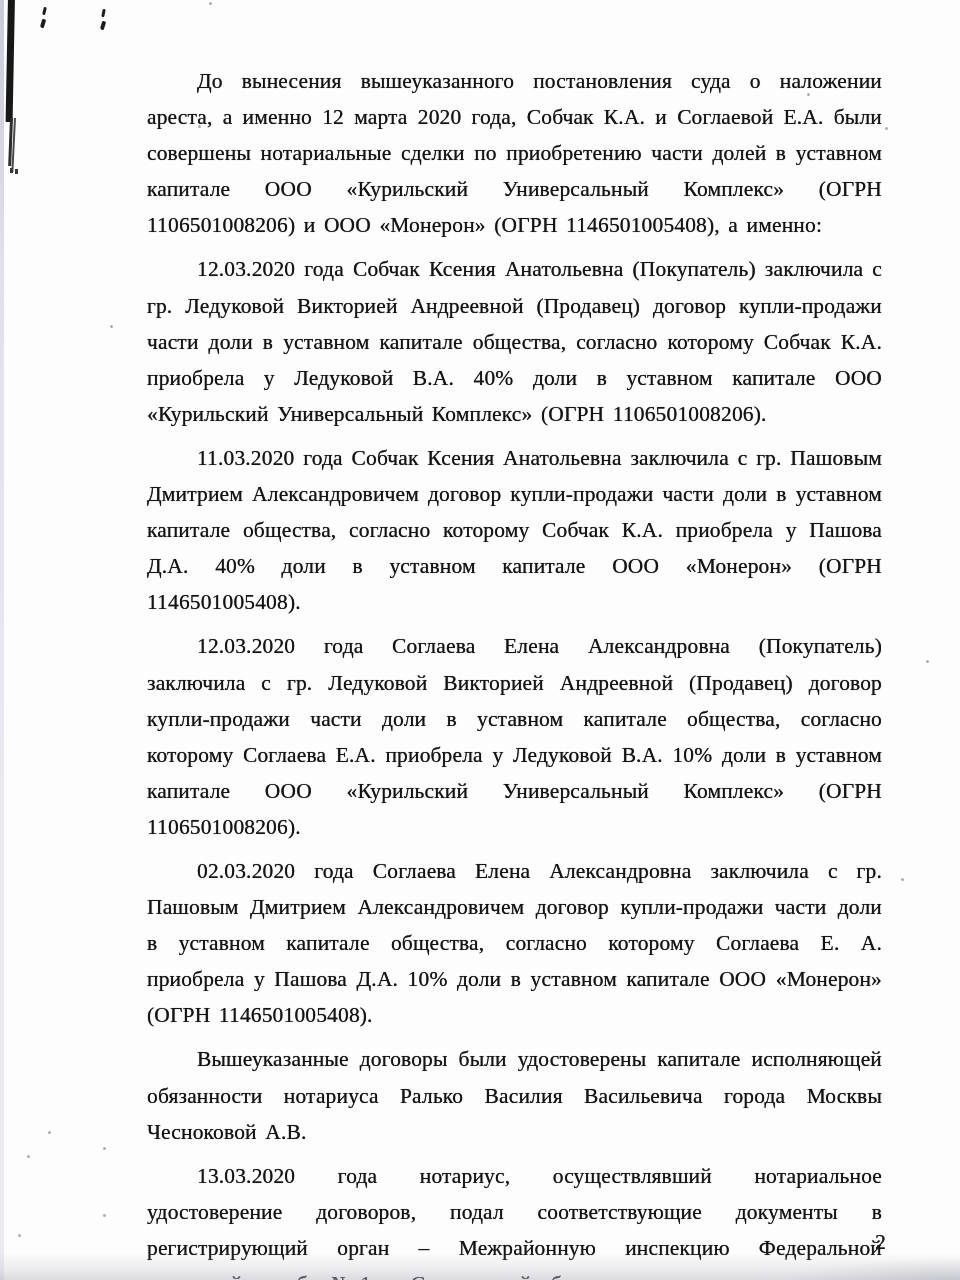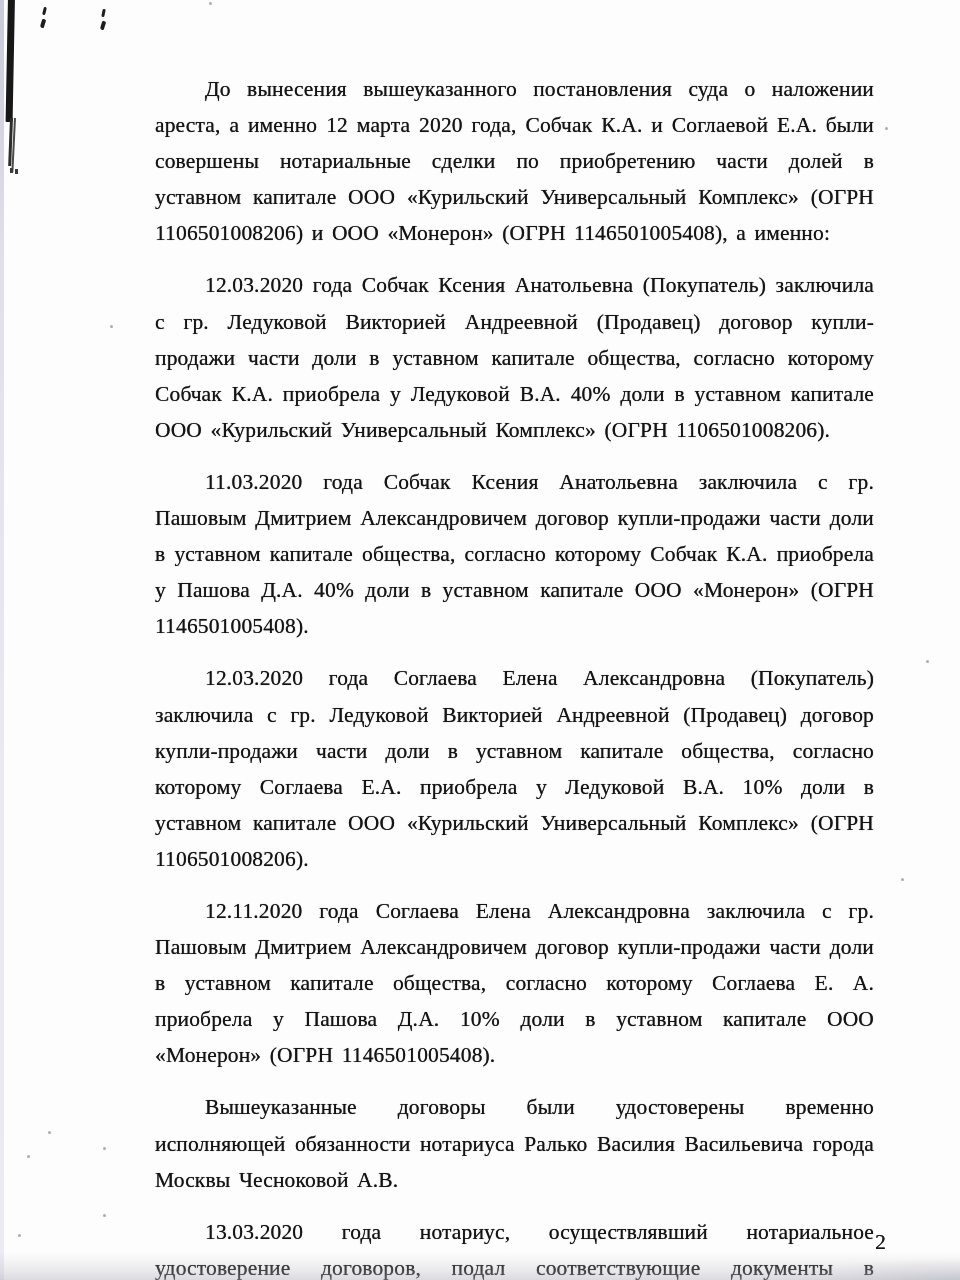--- a/index.html
+++ b/index.html
@@ -54,21 +54,21 @@
     left: 139px;
     top: 55px;
     width: 751px;
     color: #141414;
     font-size: 21.5px;
     line-height: 36.1px;
     text-align: justify;
     text-shadow: 0 0 0.7px rgba(15,15,15,0.85);
   }
   .text-block p {
-    margin: 16px;
+    margin: 8px;
     text-indent: 50px;
     word-spacing: 3px;
     letter-spacing: 0.15px;
   }
 
   .page-number {
     position: absolute;
     left: 875px;
     top: 1229px;
     font-size: 22px;
@@ -118,22 +118,22 @@
   <div class="speck" style="left:103px; top:1147px;"></div>
   <div class="speck" style="left:27px;  top:1155px;"></div>
   <div class="speck" style="left:103px; top:1214px;"></div>
   <div class="speck" style="left:18px;  top:1234px;"></div>
 
   <main class="text-block">
     <p>До вынесения вышеуказанного постановления суда о наложении ареста, а именно 12 марта 2020 года, Собчак К.А. и Соглаевой Е.А. были совершены нотариальные сделки по приобретению части долей в уставном капитале ООО «Курильский Универсальный Комплекс» (ОГРН 1106501008206) и ООО «Монерон» (ОГРН 1146501005408), а именно:</p>
     <p>12.03.2020 года Собчак Ксения Анатольевна (Покупатель) заключила с гр. Ледуковой Викторией Андреевной (Продавец) договор купли-продажи части доли в уставном капитале общества, согласно которому Собчак К.А. приобрела у Ледуковой В.А. 40% доли в уставном капитале ООО «Курильский Универсальный Комплекс» (ОГРН 1106501008206).</p>
     <p>11.03.2020 года Собчак Ксения Анатольевна заключила с гр. Пашовым Дмитрием Александровичем договор купли-продажи части доли в уставном капитале общества, согласно которому Собчак К.А. приобрела у Пашова Д.А. 40% доли в уставном капитале ООО «Монерон» (ОГРН 1146501005408).</p>
     <p>12.03.2020 года Соглаева Елена Александровна (Покупатель) заключила с гр. Ледуковой Викторией Андреевной (Продавец) договор купли-продажи части доли в уставном капитале общества, согласно которому Соглаева Е.А. приобрела у Ледуковой В.А. 10% доли в уставном капитале ООО «Курильский Универсальный Комплекс» (ОГРН 1106501008206).</p>
-    <p>12.11.2020 года Соглаева Елена Александровна заключила с гр. Пашовым Дмитрием Александровичем договор купли-продажи части доли в уставном капитале общества, согласно которому Соглаева Е. А. приобрела у Пашова Д.А. 10% доли в уставном капитале ООО «Монерон» (ОГРН 1146501005408).</p>
-    <p>Вышеуказанные договоры были удостоверены временно исполняющей обязанности нотариуса Ралько Василия Васильевича города Москвы Чесноковой А.В.</p>
+    <p>02.03.2020 года Соглаева Елена Александровна заключила с гр. Пашовым Дмитрием Александровичем договор купли-продажи части доли в уставном капитале общества, согласно которому Соглаева Е. А. приобрела у Пашова Д.А. 10% доли в уставном капитале ООО «Монерон» (ОГРН 1146501005408).</p>
+    <p>Вышеуказанные договоры были удостоверены капитале исполняющей обязанности нотариуса Ралько Василия Васильевича города Москвы Чесноковой А.В.</p>
     <p>13.03.2020 года нотариус, осуществлявший нотариальное удостоверение договоров, подал соответствующие документы в регистрирующий орган – Межрайонную инспекцию Федеральной налоговой службы № 1 по Сахалинской области.</p>
     <p>В соответствии с Федеральным законом от 08.02.1998 года № 14-ФЗ  «Об обществах с ограниченной ответственностью» переход доли или части доли в</p>
   </main>
 
   <div class="page-number">2</div>
 
   <div class="bottom-shadow"></div>
   <div class="corner-shade"></div>
 </div>
 

